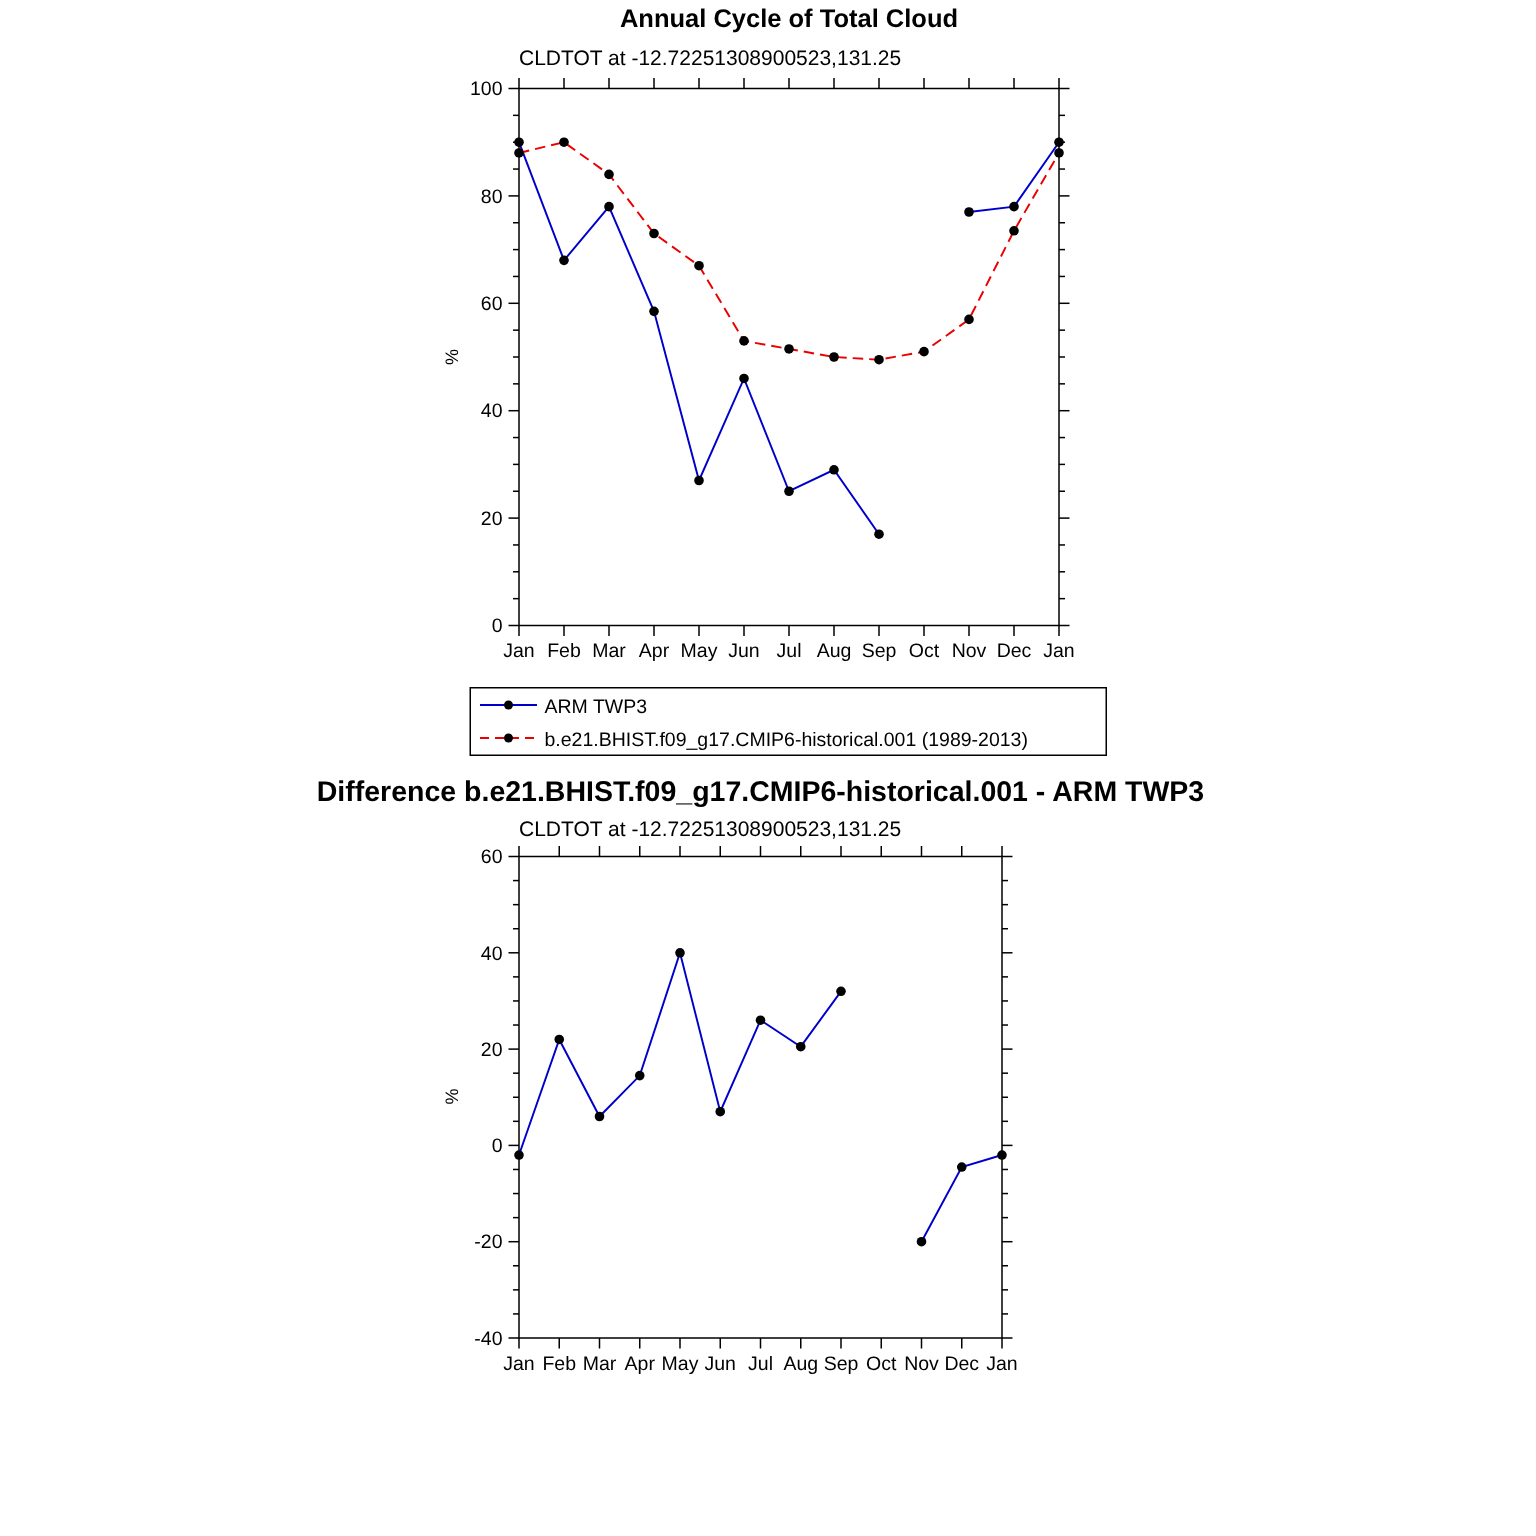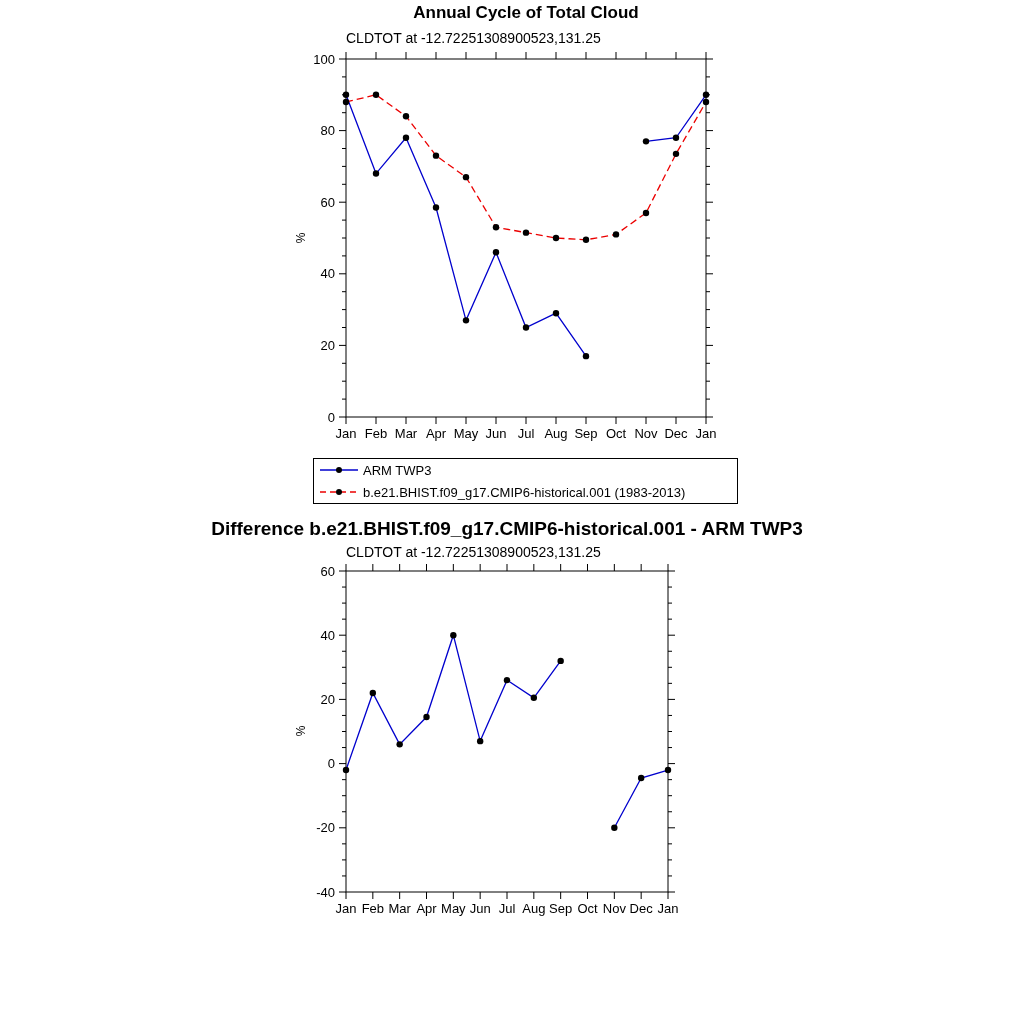--- a/index.html
+++ b/index.html
@@ -269,21 +269,21 @@
         <line x1="1" y1="6" x2="39" y2="6" stroke-width="1.3" stroke="#0000cd"></line>
         <circle cx="20" cy="6" r="3" fill="#000000"></circle>
       </svg>
       <span class="legend-label">ARM TWP3</span>
     </div>
     <div class="legend-row">
       <svg width="40" height="12">
         <line x1="1" y1="6" x2="39" y2="6" stroke-width="1.3" stroke="#eb0000" stroke-dasharray="6,4"></line>
         <circle cx="20" cy="6" r="3" fill="#000000"></circle>
       </svg>
-      <span class="legend-label">b.e21.BHIST.f09_g17.CMIP6-historical.001 (1983-2013)</span>
+      <span class="legend-label">b.e21.BHIST.f09_g17.CMIP6-historical.001 (1989-2013)</span>
     </div>
   </div>
 
   <div class="abs chart-title" id="bottom-title">Difference b.e21.BHIST.f09_g17.CMIP6-historical.001 - ARM TWP3</div>
   <div class="abs" id="bottom-subtitle">CLDTOT at -12.72251308900523,131.25</div>
   <div class="abs ylabel" id="bottom-ylabel">%</div>
 
 </div>
 
 </body></html>

